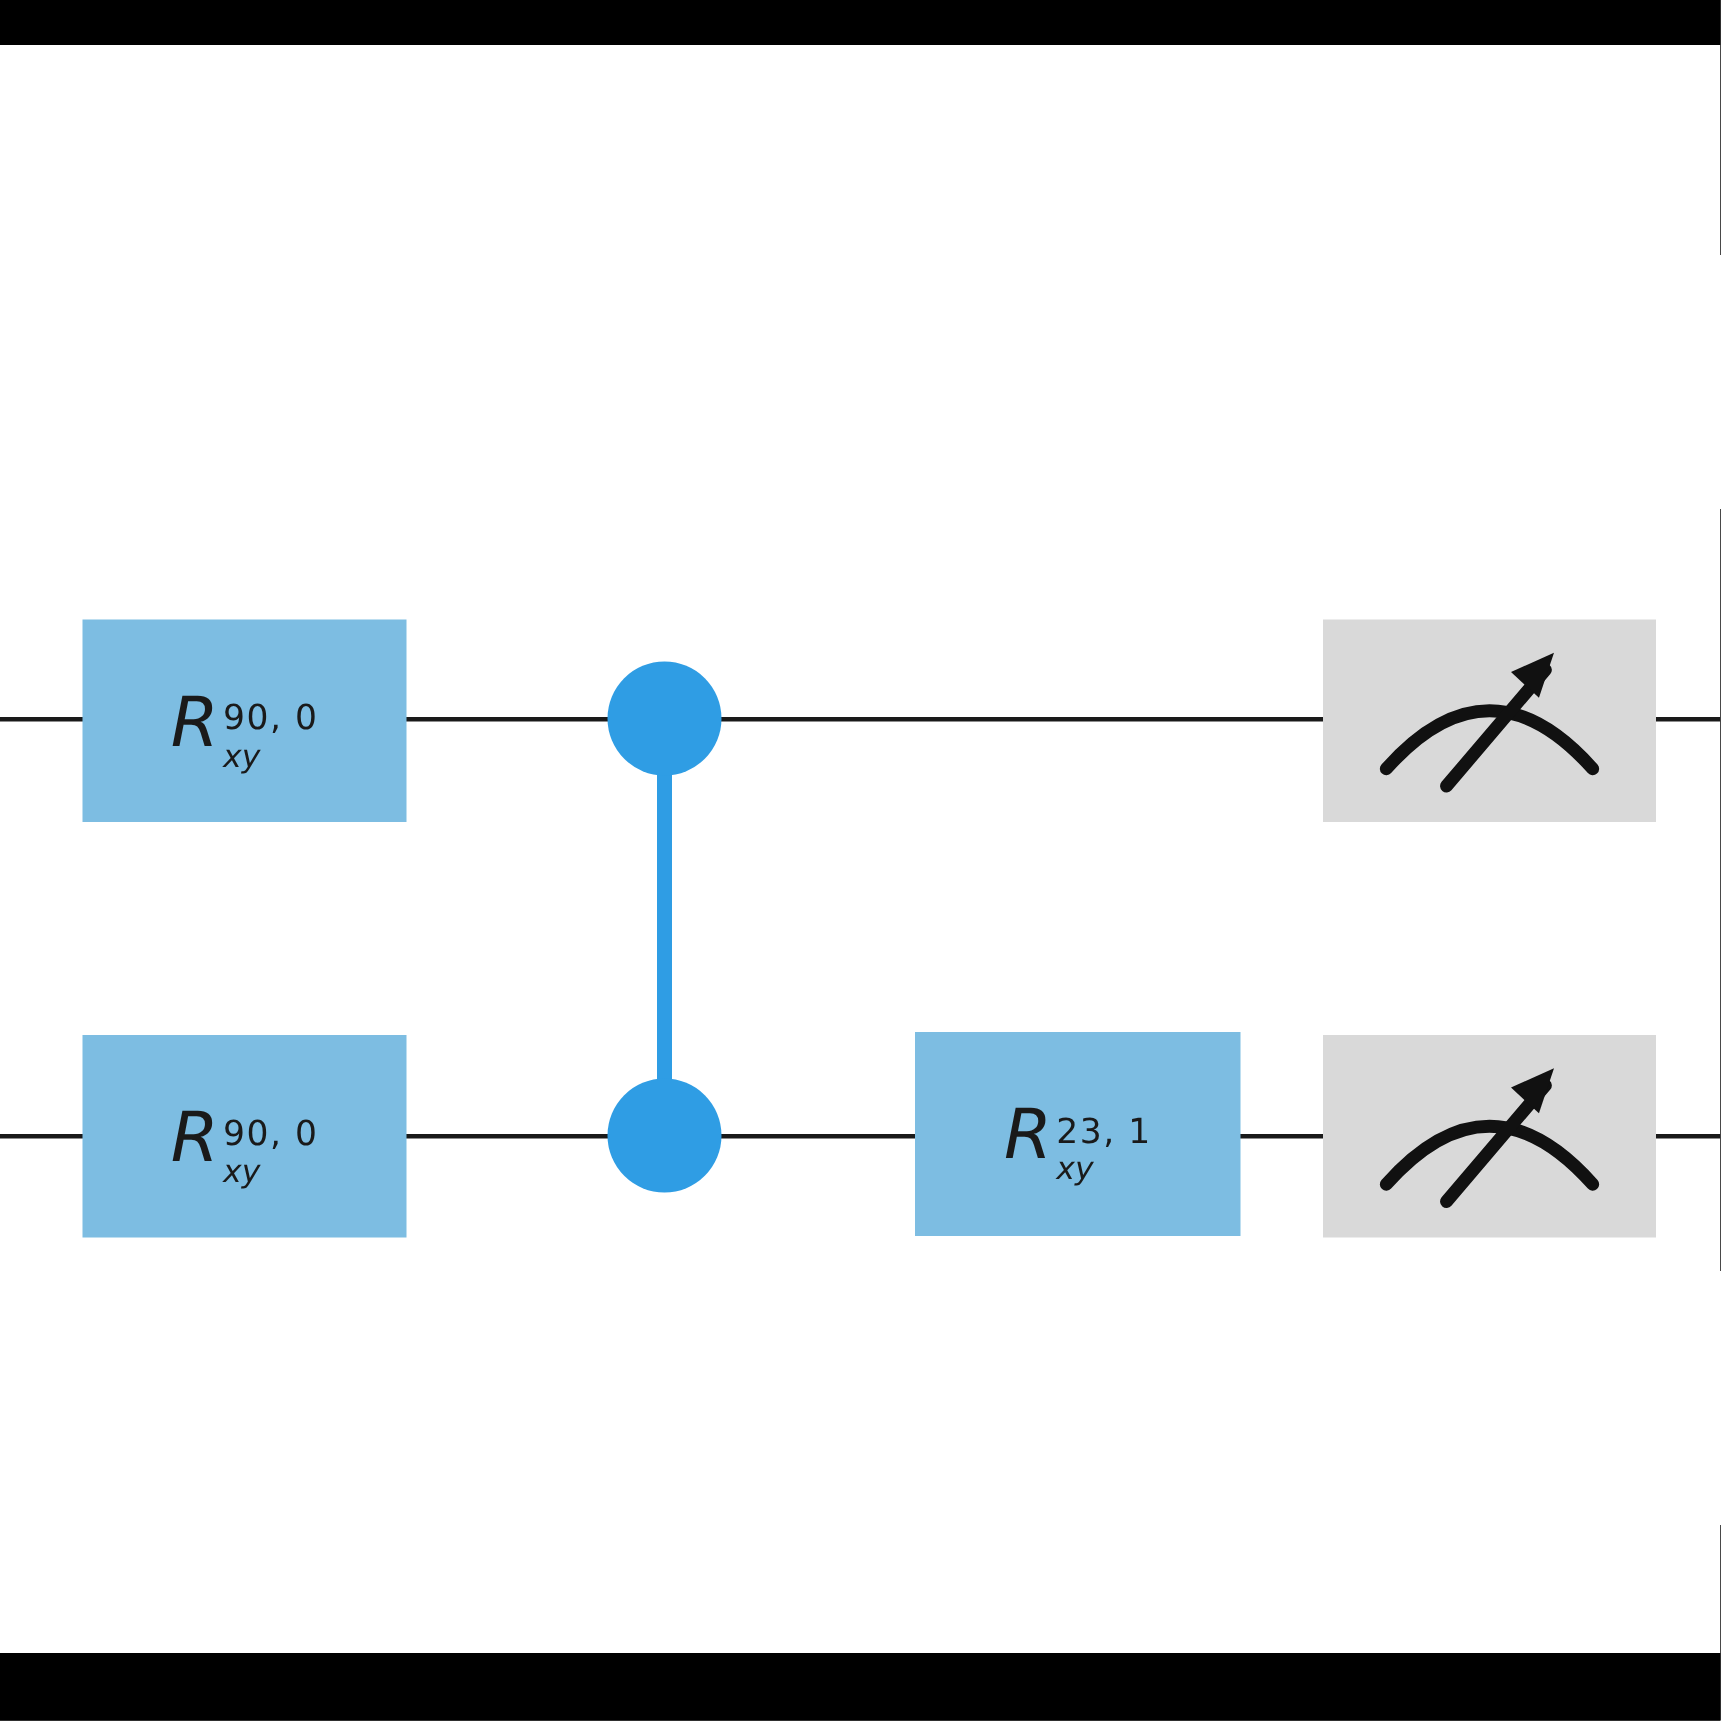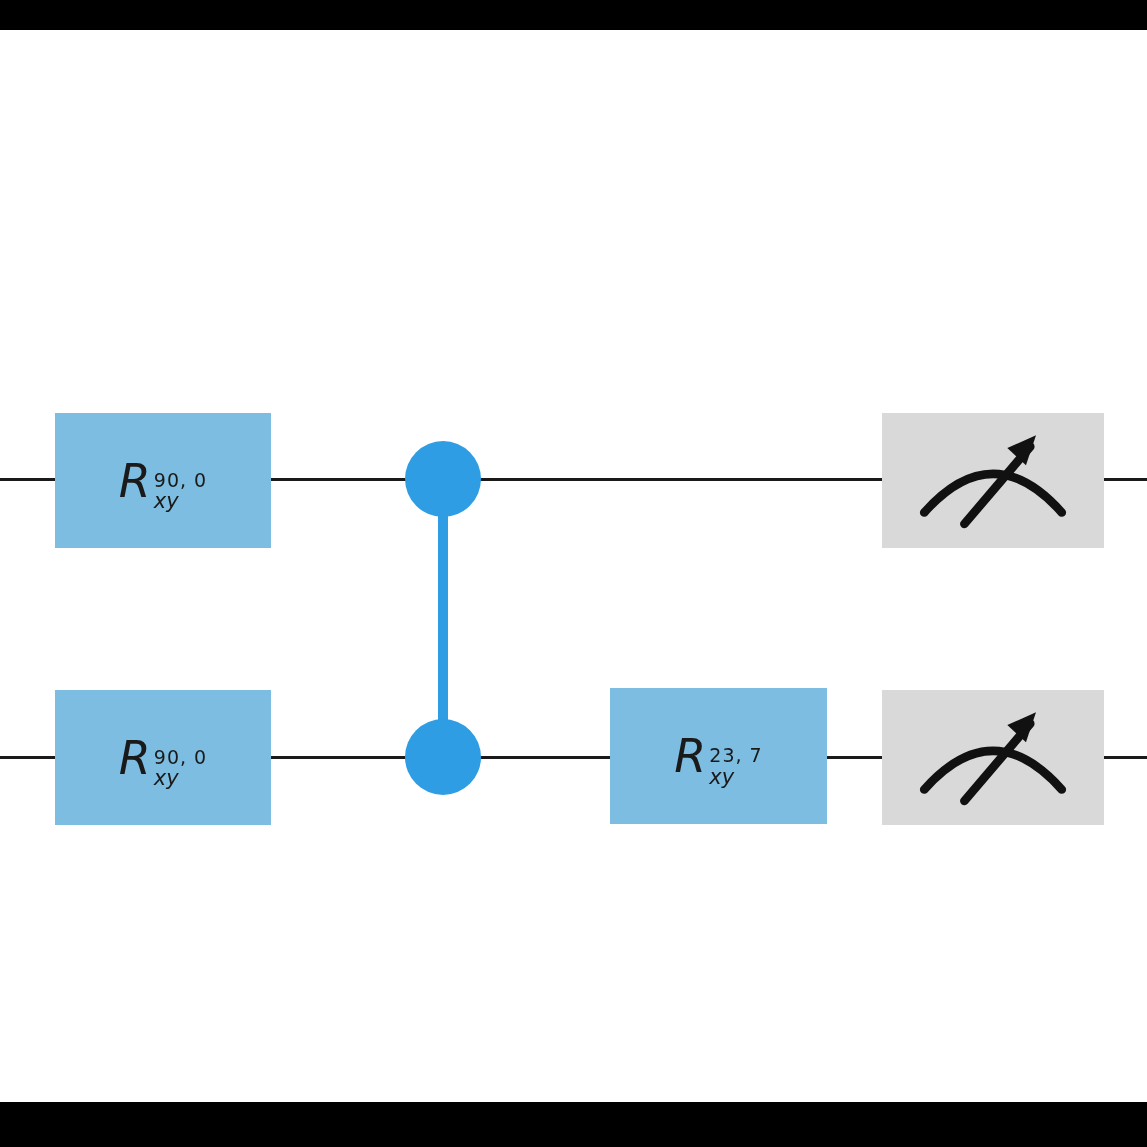--- a/index.html
+++ b/index.html
@@ -55,21 +55,21 @@
     font-style: italic;
     line-height: 1;
   }
   .gscripts {
     display: inline-flex;
     flex-direction: column;
     margin-left: 3px;
     transform: translateY(3px);
   }
   .gsup {
-    font-size: 19px;
+    font-size: 23px;
     font-style: normal;
     line-height: 1.1;
     letter-spacing: 1px;
     margin-top: 16px;
   }
   .gsub {
     font-size: 21px;
     font-style: italic;
     line-height: 1.1;
   }
@@ -139,21 +139,21 @@
             <span class="gsup">90, 0</span>
             <span class="gsub">xy</span>
           </span>
       </div>
     </div>
 
     <div class="gate gate-q1-col2">
       <div class="glabel">
         <span class="gbase">R</span>
           <span class="gscripts">
-            <span class="gsup">23, 7</span>
+            <span class="gsup">23, 1</span>
             <span class="gsub">xy</span>
           </span>
       </div>
     </div>
 
     <div class="measure measure-q0">
       <svg viewBox="0 0 120 72" aria-hidden="true">
         <path d="M 12 58 Q 60 4 108 58" fill="none" stroke="#111" stroke-width="6" stroke-linecap="round"></path>
         <line x1="40" y1="66" x2="86" y2="12" stroke="#111" stroke-width="6" stroke-linecap="round"></line>
         <path d="M 90 4 L 70 13 L 83 25 Z" fill="#111"></path>

